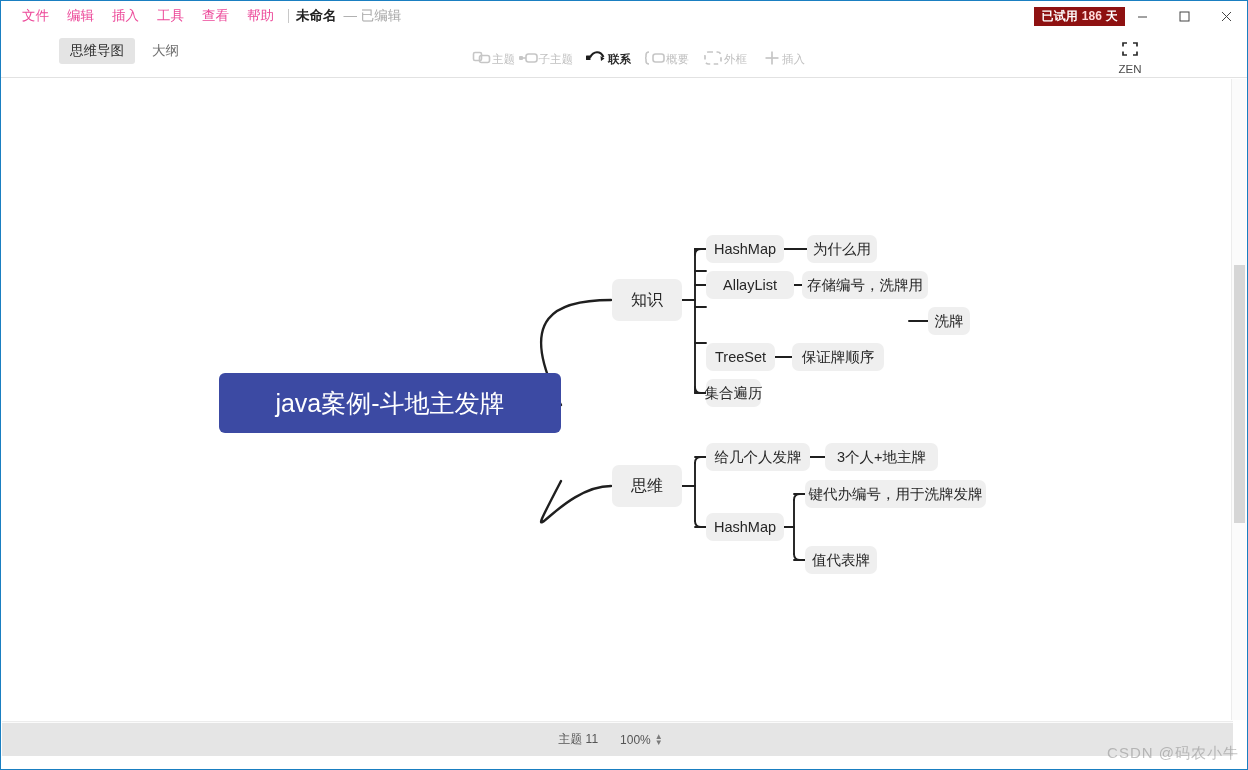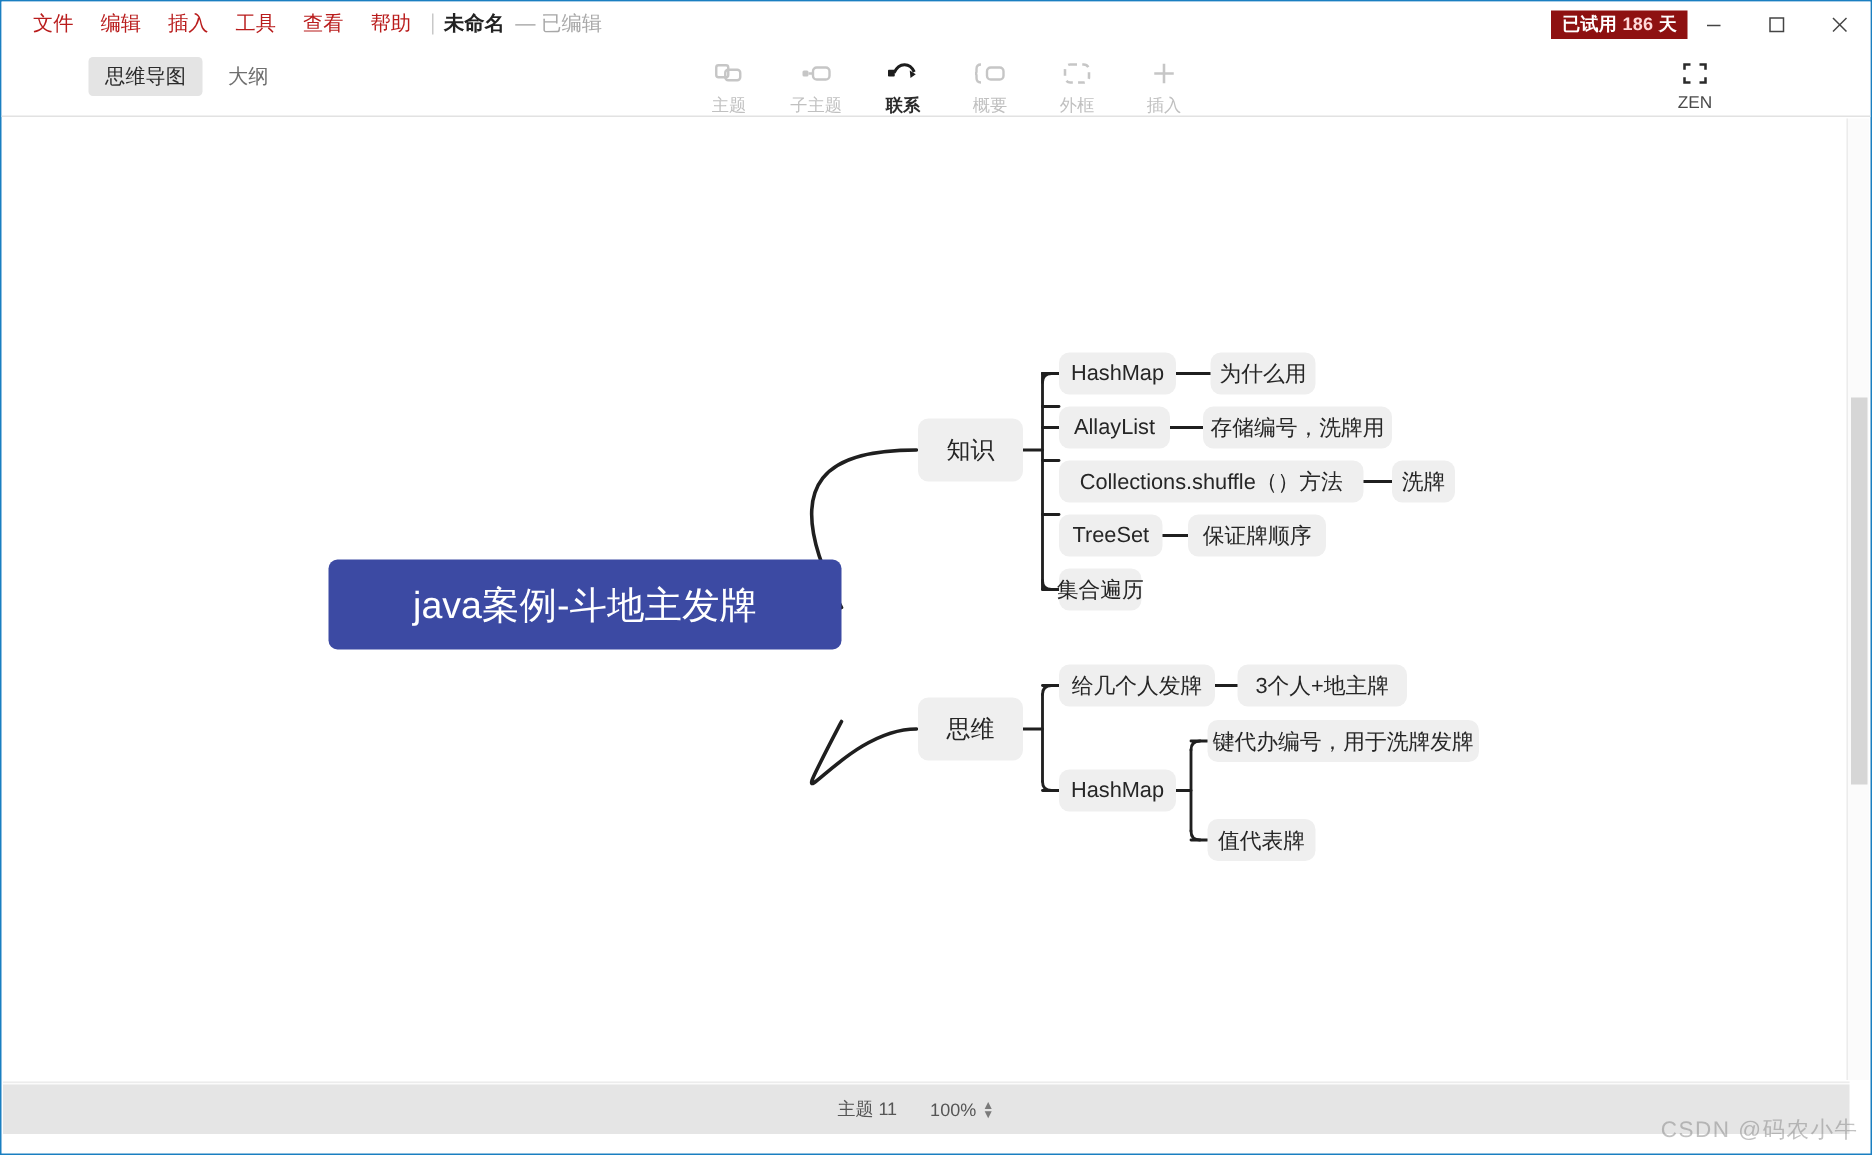--- a/index.html
+++ b/index.html
@@ -22,21 +22,21 @@
     position: absolute; left: 0; top: 0;
     width: 1246px; height: 30px;
     background: #ffffff;
     display: flex; align-items: center;
   }
   .menu {
     display: flex; align-items: center; gap: 0px;
     margin-left: 12px; height: 30px;
   }
   .menu-item {
-    font-size: 13.5px; color: #b91c1c;
+    font-size: 13.5px; color: #ec4899;
     padding: 3px 9px; border-radius: 3px;
     cursor: default; white-space: nowrap;
   }
   .doc-sep {
     width: 1px; height: 14px; background: #c8c8c8; margin: 0 7px 0 5px;
   }
   .doc-name { font-size: 13.5px; color: #222222; font-weight: bold; white-space: nowrap; }
   .doc-state { font-size: 13.5px; color: #a8a8a8; margin-left: 7px; white-space: nowrap; }
 
   .trial-badge {
@@ -63,21 +63,21 @@
   .tabs { position: absolute; left: 13px; top: 7px; display: flex; align-items: center; gap: 6px; padding-left: 45px; }
   .tab {
     font-size: 13.5px; color: #6f6f6f;
     padding: 4px 11px; border-radius: 3px; cursor: default; white-space: nowrap;
   }
   .tab.active { background: #e4e4e4; color: #2b2b2b; }
 
   .tool-group { position: absolute; left: 456px; top: 3px; display: flex; }
   .tool {
     width: 58px; height: 44px;
-    display: flex; flex-direction: column; align-items: center; justify-content: flex-end;
+    display: flex; flex-direction: row; align-items: center; justify-content: flex-end;
     padding-top: 4px; cursor: default;
   }
   .tool .gi { height: 22px; display: flex; align-items: center; justify-content: center; }
   .tool .tlabel { font-size: 11.5px; color: #c0c0c0; margin-top: 3px; white-space: nowrap; }
   .tool.enabled .tlabel { color: #2b2b2b; font-weight: bold; }
   .tool svg { display: block; }
 
   .right-group { position: absolute; right: 14px; top: 3px; display: flex; align-items: flex-start; flex-direction: column; }
   .rtool {
     width: 58px; height: 44px;
@@ -357,24 +357,23 @@
     </svg>
 
     <div class="node root" style="left:217px; top:294px; width:342px; height:60px;">java案例-斗地主发牌</div>
 
     <div class="node lvl1" style="left:610px; top:200px; width:70px; height:42px;">知识</div>
     <div class="node lvl1" style="left:610px; top:386px; width:70px; height:42px;">思维</div>
 
     <div class="node" style="left:704px; top:156px; width:78px; height:28px;">HashMap</div>
     <div class="node" style="left:805px; top:156px; width:70px; height:28px;">为什么用</div>
 
-    <div class="node" style="left:704px; top:192px; width:74px; height:28px;">AllayList</div>
+    <div class="node" style="left:704px; top:192px; width:88px; height:28px;">AllayList</div>
     <div class="node" style="left:800px; top:192px; width:126px; height:28px;">存储编号，洗牌用</div>
 
-    <div class="node" style="left:704px; top:228px; width:203px; height:28px;">Collections.shuffle（）方法</div>
     <div class="node" style="left:926px; top:228px; width:42px; height:28px;">洗牌</div>
 
     <div class="node" style="left:704px; top:264px; width:69px; height:28px;">TreeSet</div>
     <div class="node" style="left:790px; top:264px; width:92px; height:28px;">保证牌顺序</div>
 
     <div class="node" style="left:704px; top:300px; width:55px; height:28px;">集合遍历</div>
 
     <div class="node" style="left:704px; top:364px; width:104px; height:28px;">给几个人发牌</div>
     <div class="node" style="left:823px; top:364px; width:113px; height:28px;">3个人+地主牌</div>
 

